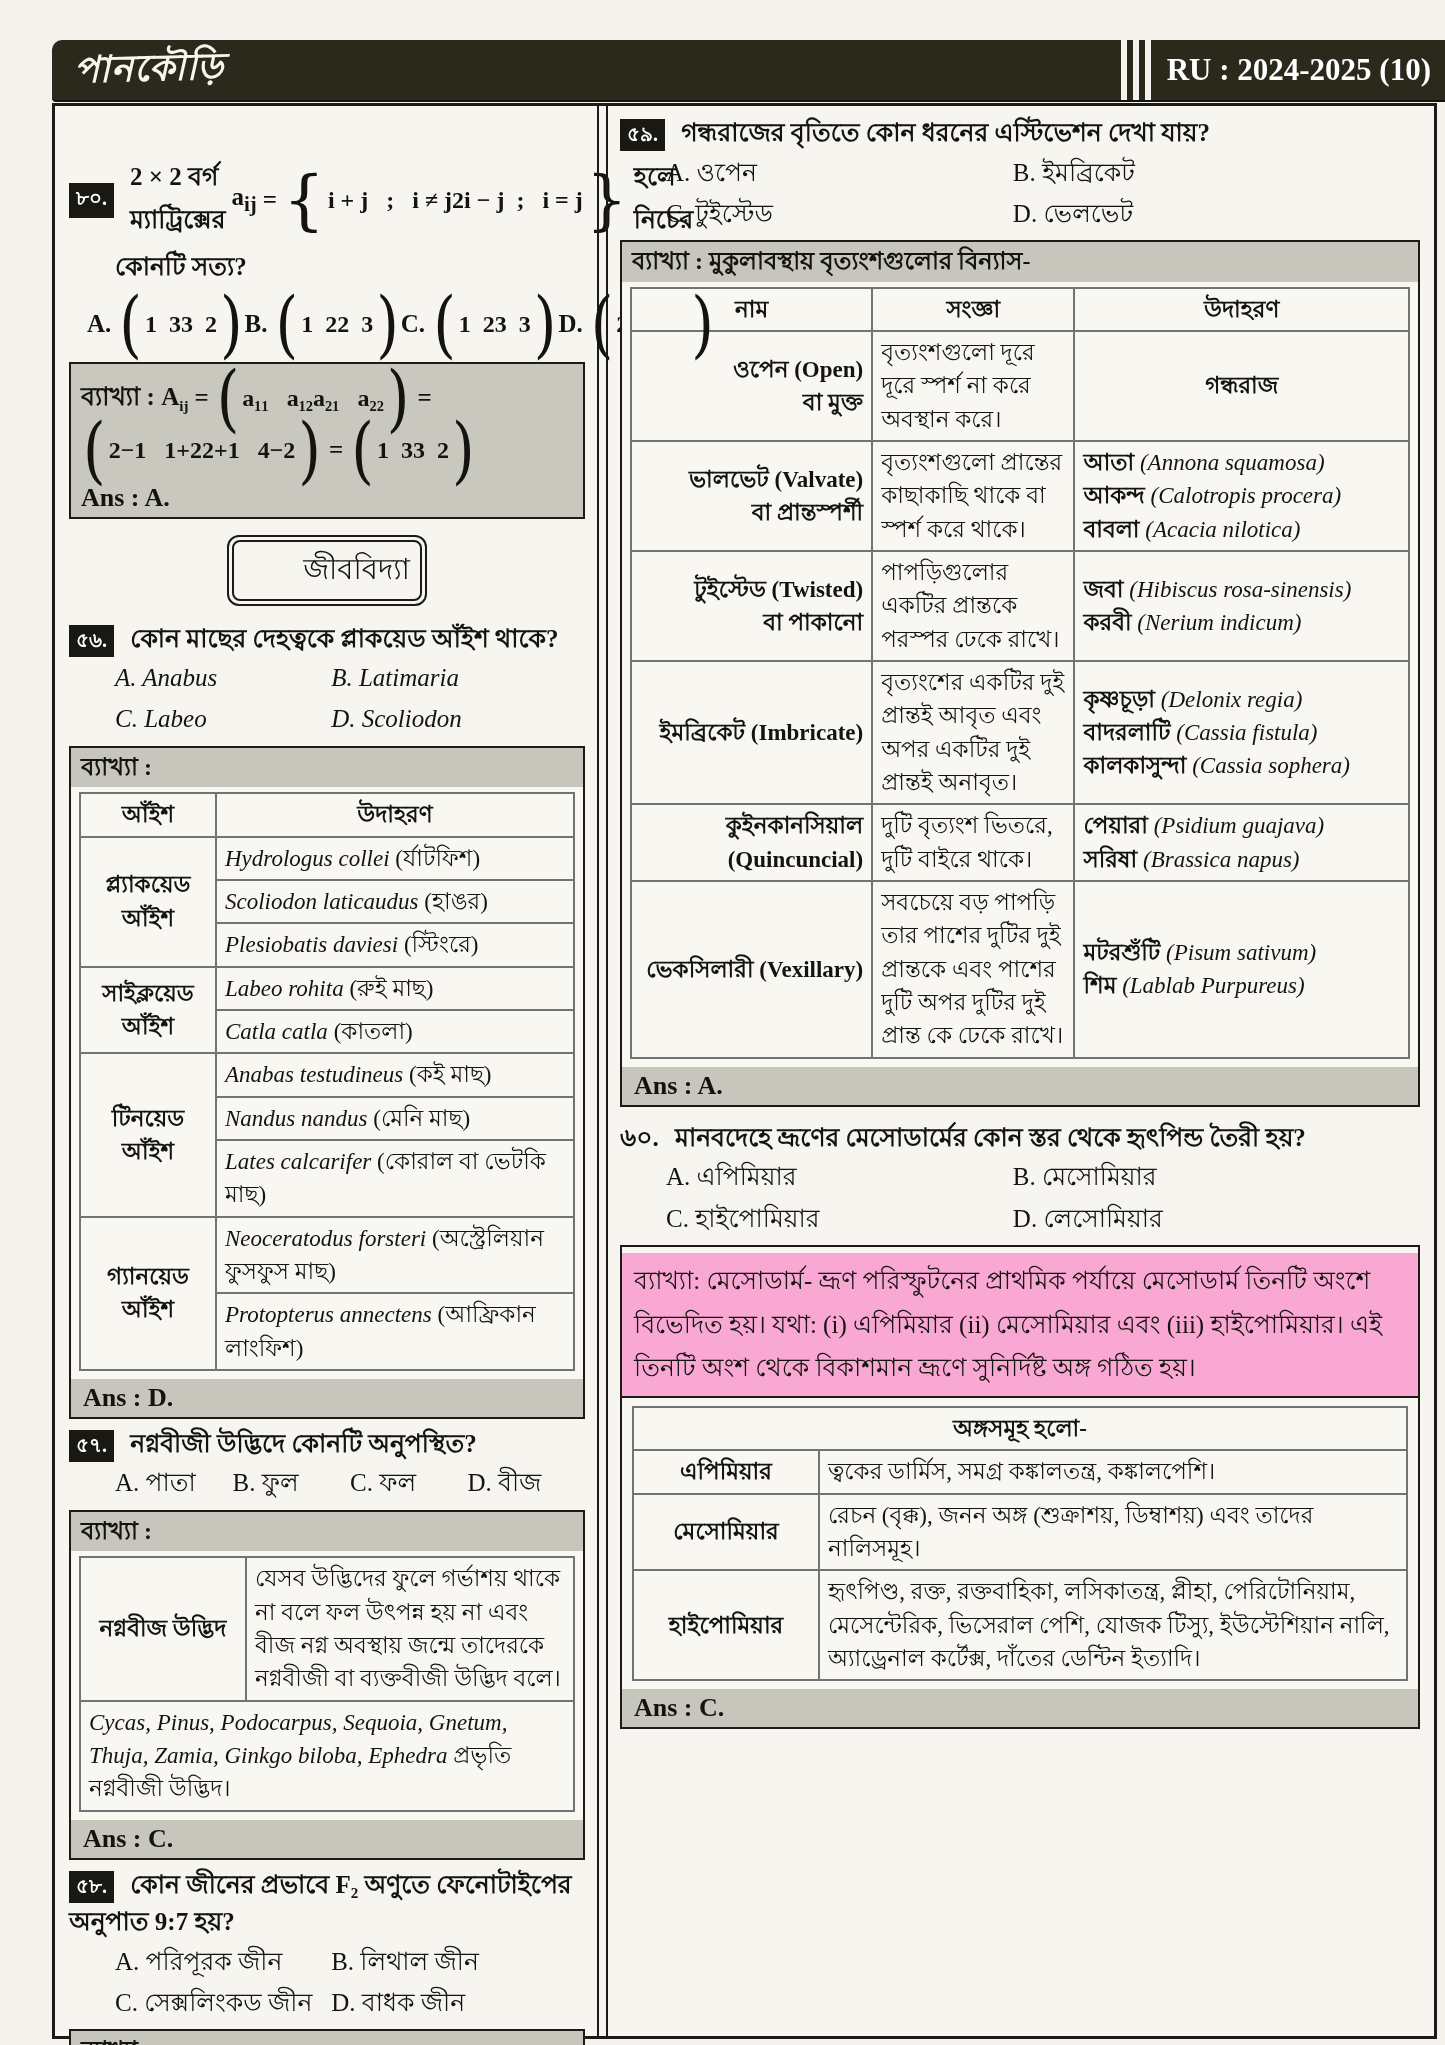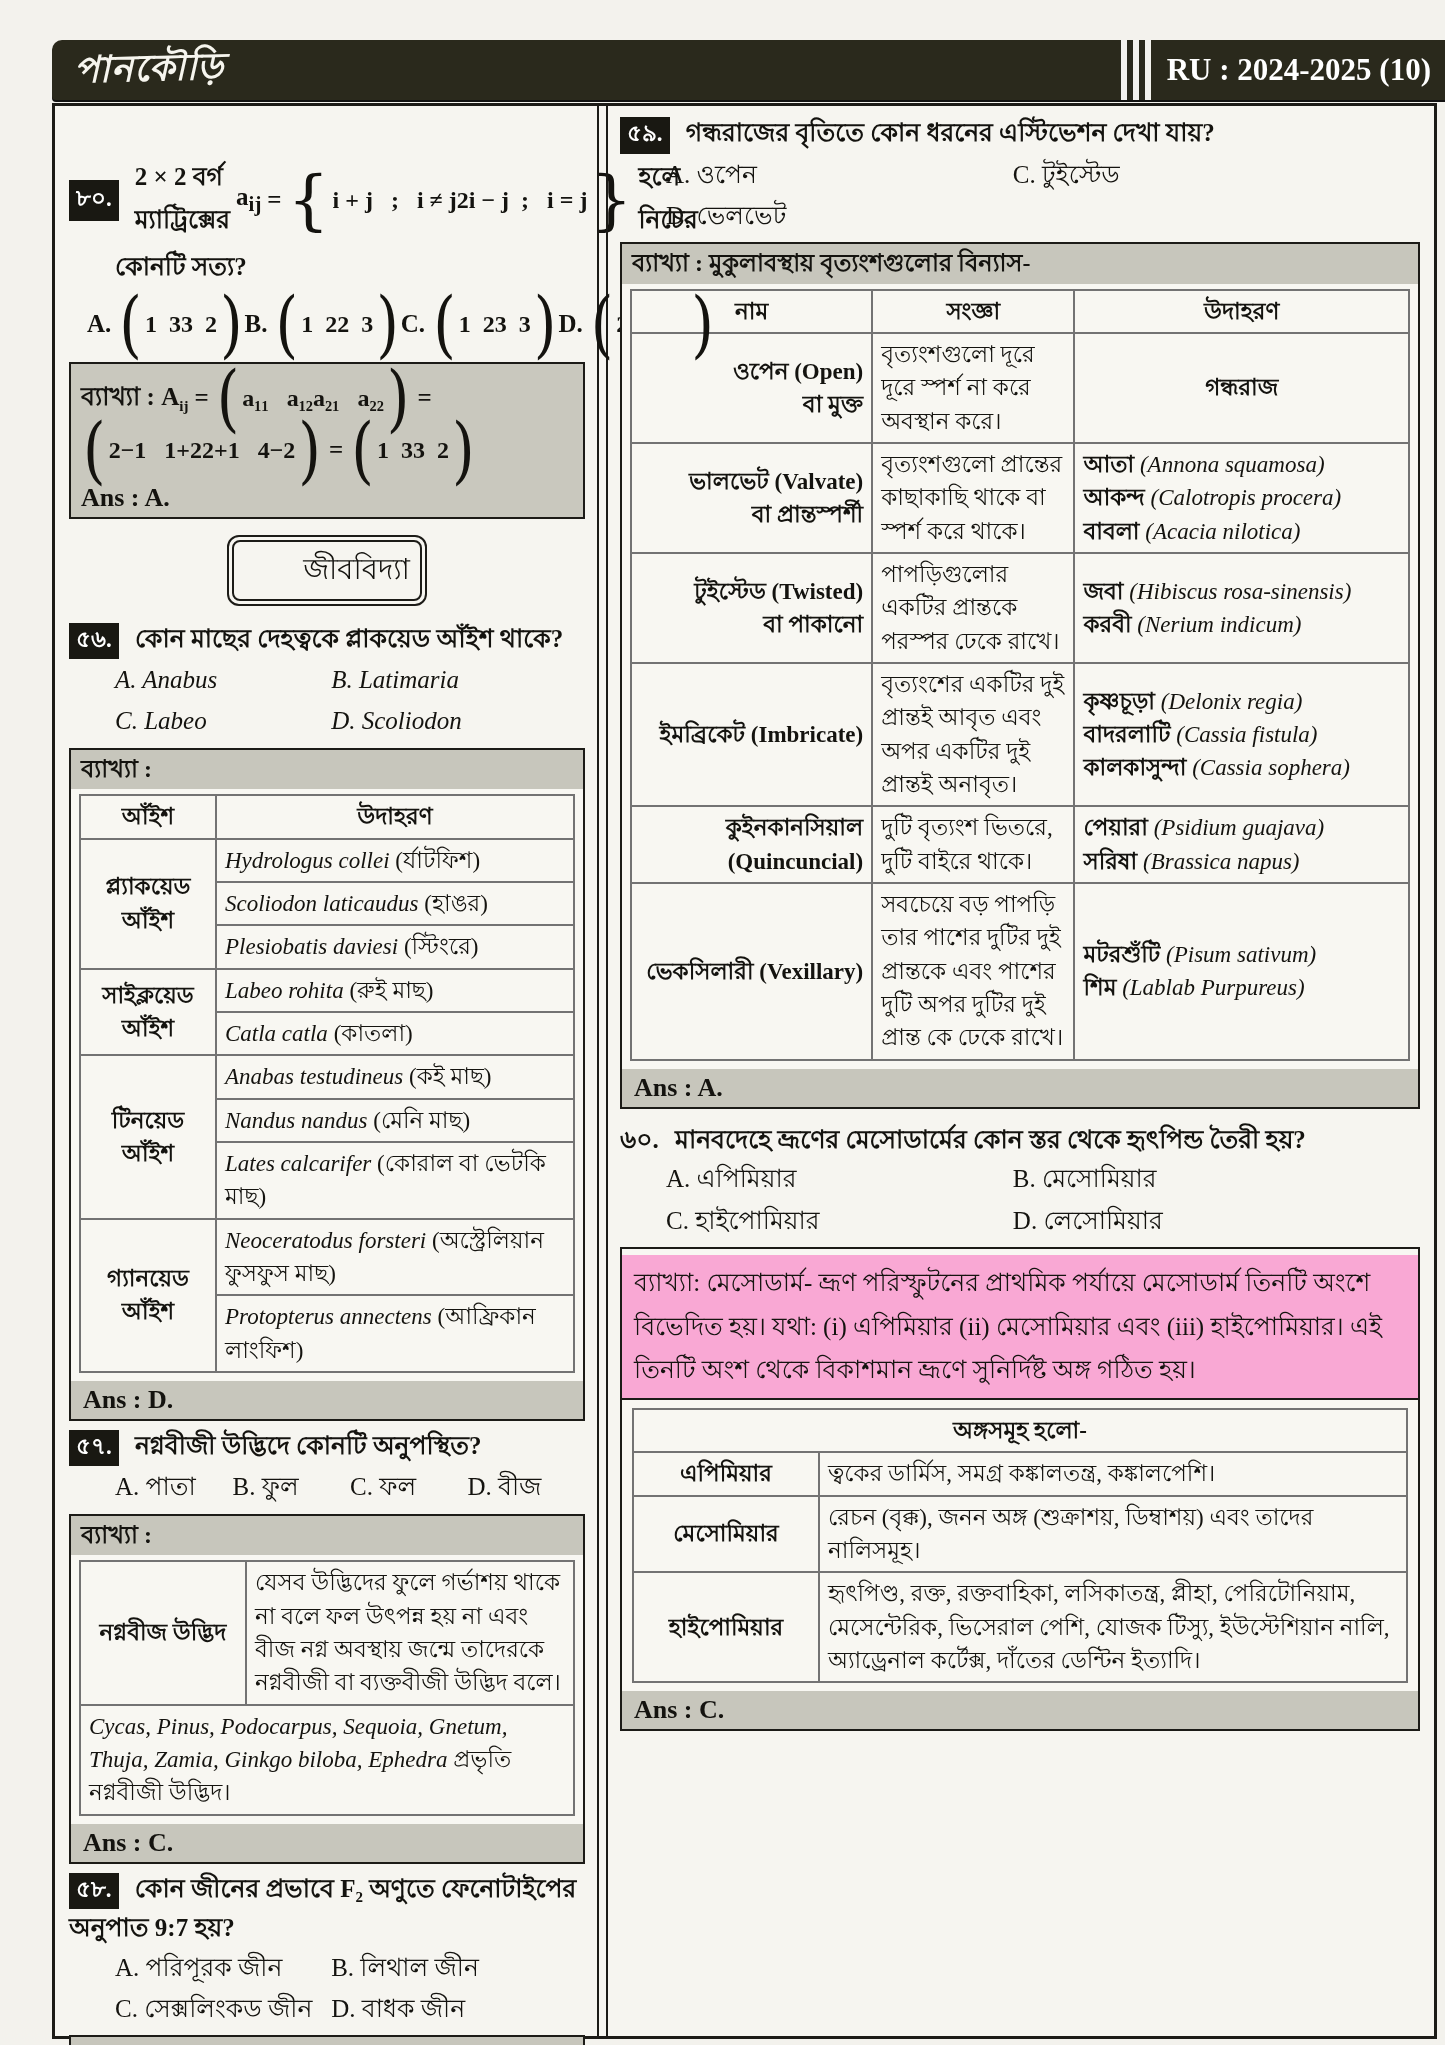--- a/index.html
+++ b/index.html
@@ -38,21 +38,21 @@
     position:absolute;left:52px;top:103px;right:8px;bottom:6px;
     display:flex;border:3px solid #1c1b17;background:#f6f5f0;
   }
   .col-left{width:516px;flex:none;padding:10px 12px 8px 14px;margin-top:41px;}
   .divider{width:7px;flex:none;border-left:2.5px solid #1c1b17;border-right:2.5px solid #1c1b17;}
   .col-right{flex:1;padding:8px 14px 8px 12px;}
   
   .qline{font-size:25px;font-weight:700;line-height:1.5;}
   .qbadge{
     display:inline-block;background:#191812;color:#fff;
-    font-size:23px;font-weight:700;padding:0 7px 2px 7px;margin-right:10px;
+    font-size:20px;font-weight:700;padding:0 7px 2px 7px;margin-right:10px;
     vertical-align:baseline;
   }
   .qnum-plain{font-weight:700;margin-right:10px;}
   .opts2{display:grid;grid-template-columns:46% 54%;padding-left:46px;font-size:25px;line-height:1.65;}
   .opts4{display:flex;gap:0;padding-left:46px;font-size:25px;line-height:1.65;}
   .opts4 span{flex:1;}
   .opt-italic{font-style:italic;}
   .xbox{border:2.5px solid #1c1b17;margin-top:6px;background:#f8f7f2;}
   .xbar{
     background:#c7c6bc;font-size:24px;font-weight:700;
@@ -344,20 +344,21 @@
 
     <div class="col-right">
 
       <div>
         <div class="qline">
           <span class="qbadge">৫৯.</span>
           <span>গন্ধরাজের বৃতিতে কোন ধরনের এস্টিভেশন দেখা যায়?</span>
         </div>
         <div class="opts2">
           <span>A. ওপেন</span>
+          <span>B. ইমব্রিকেট</span>
           <span>C. টুইস্টেড</span>
           <span>D. ভেলভেট</span>
         </div>
         <div class="xbox">
           <div class="xbar">ব্যাখ্যা : মুকুলাবস্থায় বৃত্যংশগুলোর বিন্যাস-</div>
           <div class="inner-wrap">
             <table>
               <tbody>
                   <tr>
                 <th style="width:31%;">নাম</th>

